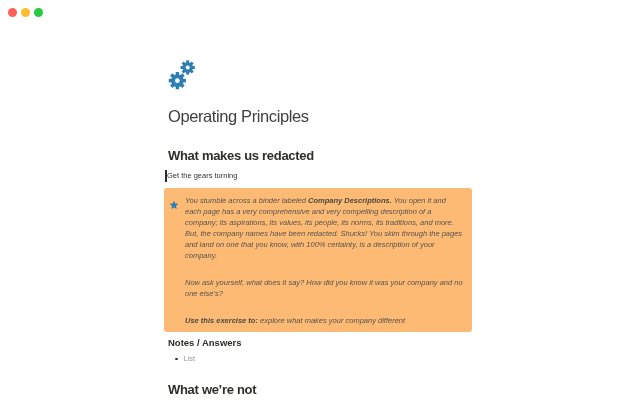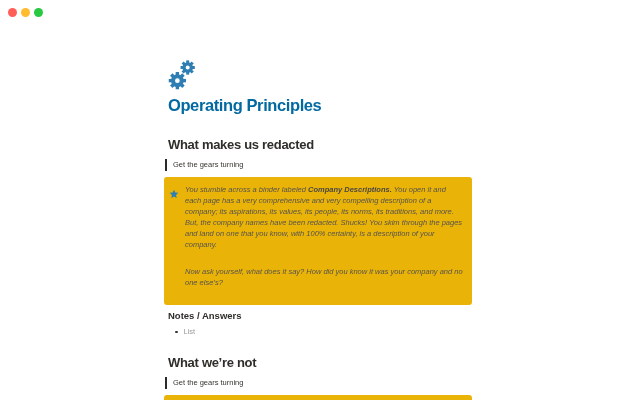--- a/index.html
+++ b/index.html
@@ -20,46 +20,46 @@
   .light.yellow { background: #febc2e; }
   .light.green  { background: #28c840; }
 
   .page {
     position: absolute; left: 164px; top: 0;
     width: 308px;
   }
   .page-icon { margin: 58px 0 0 4px; width: 30px; height: 34px; }
 
   h1.page-title {
-    margin: 2px 0 0 4px;
+    margin: 13px 0 0 4px;
     font-size: 16.5px; line-height: 22px;
-    font-weight: 700; letter-spacing: -0.4px;
-    color: #0369a1;
+    font-weight: 400; letter-spacing: -0.4px;
+    color: #404040;
   }
   h2.section-heading {
     margin: 20px 0 0 4px;
     font-size: 13px; line-height: 17px;
     font-weight: 700; letter-spacing: -0.3px;
     color: #2f2e2b;
   }
   h2.section-heading.second { margin-top: 17px; }
 
   .quote {
     margin: 6px 0 0 1px;
     border-left: 2px solid #2b2a27;
-    padding-left: 6px;
+    padding-left: 0;
     font-size: 7.5px; line-height: 12px;
     color: #37352f;
   }
 
   .callout {
     margin-top: 6px;
-    background: #eab308;
+    background: #fdba74;
     border-radius: 3px;
-    padding: 7px 8px 17px 5px;
+    padding: 7px 8px 6px 5px;
     display: flex;
     align-items: flex-start;
   }
   .callout .star-wrap { flex: 0 0 10px; width: 10px; height: 10px; margin-top: 1px; }
   .callout-text {
     margin-left: 6px;
     font-style: italic;
     font-size: 7.5px; line-height: 11px;
     color: #55534e;
     letter-spacing: 0;
@@ -132,20 +132,21 @@
 
   <div class="callout">
     <span class="star-wrap">
       <svg width="10" height="10" viewBox="0 0 24 24" xmlns="http://www.w3.org/2000/svg">
         <polygon fill="#2e7eb3" points="12,1.5 15,8.4 22.5,9.2 16.9,14.2 18.5,21.6 12,17.7 5.5,21.6 7.1,14.2 1.5,9.2 9,8.4"></polygon>
       </svg>
     </span>
     <div class="callout-text">
       <p><span>You stumble across a binder labeled </span><strong>Company Descriptions.</strong><span> You open it and each page has a very comprehensive and very compelling description of a company; its aspirations, its values, its people, its norms, its traditions, and more. But, the company names have been redacted. Shucks! You skim through the pages and land on one that you know, with 100% certainty, is a description of your company.</span></p>
       <p>Now ask yourself, what does it say? How did you know it was your company and no one else’s?</p>
+      <p><strong>Use this exercise to:</strong><span> explore what makes your company different</span></p>
     </div>
   </div>
 
   <h3 class="notes-heading">Notes / Answers</h3>
 
   <div class="bullet-item">
     <span class="bullet-dot"></span>
     <span class="placeholder">List</span>
   </div>
 

